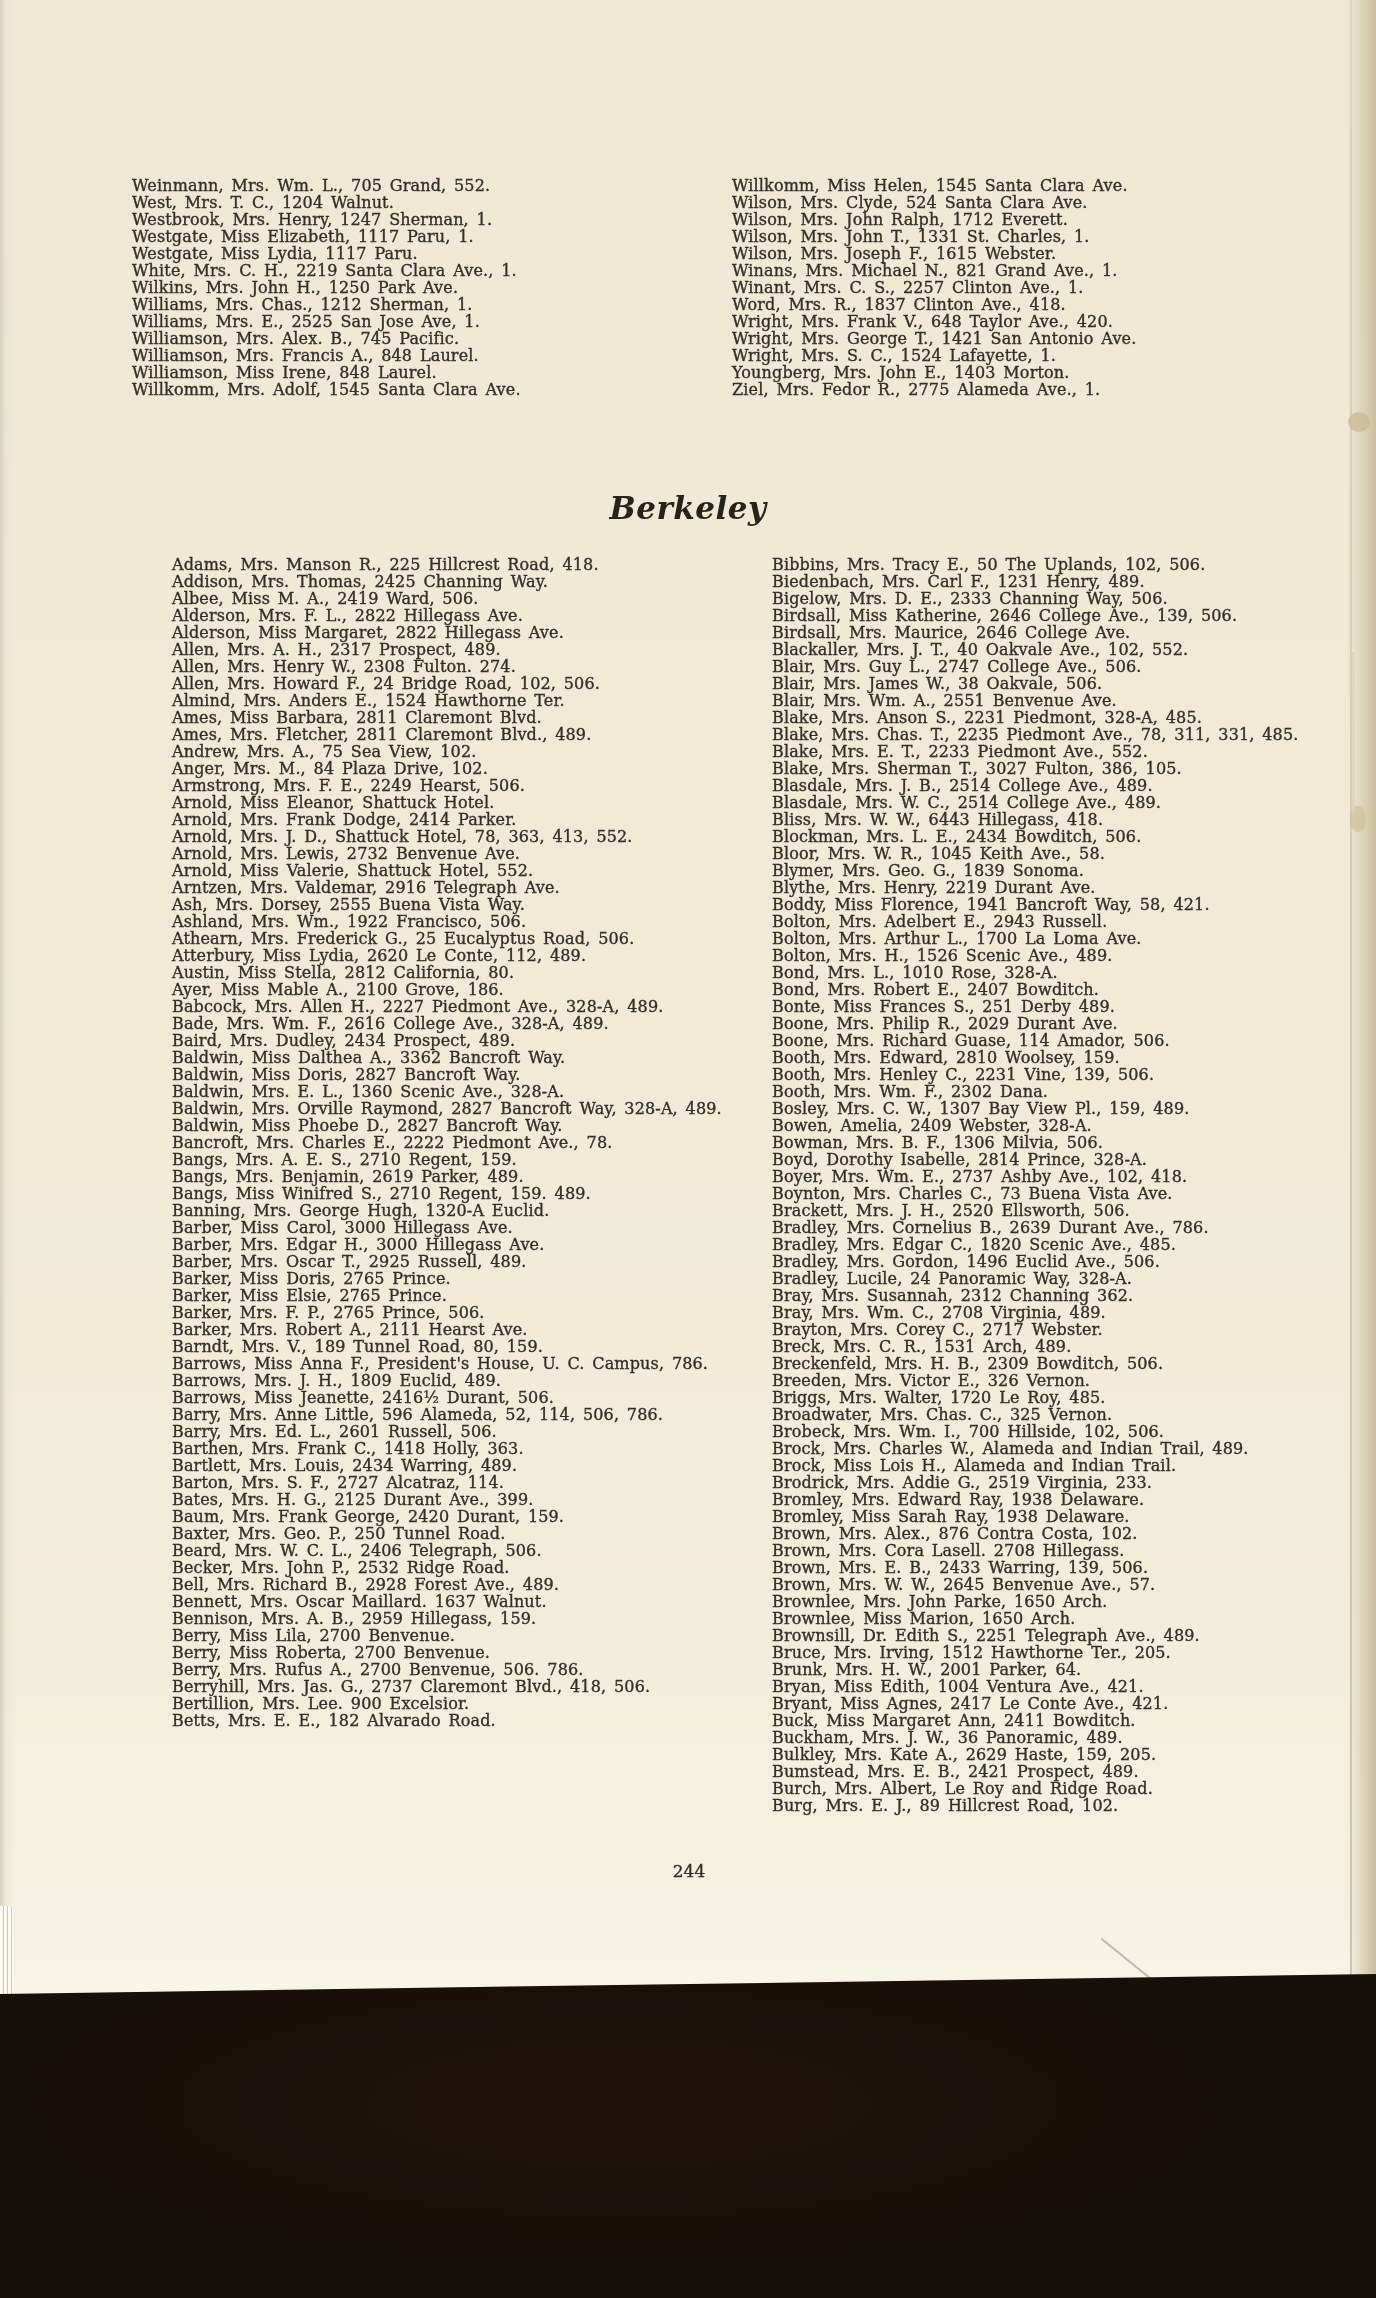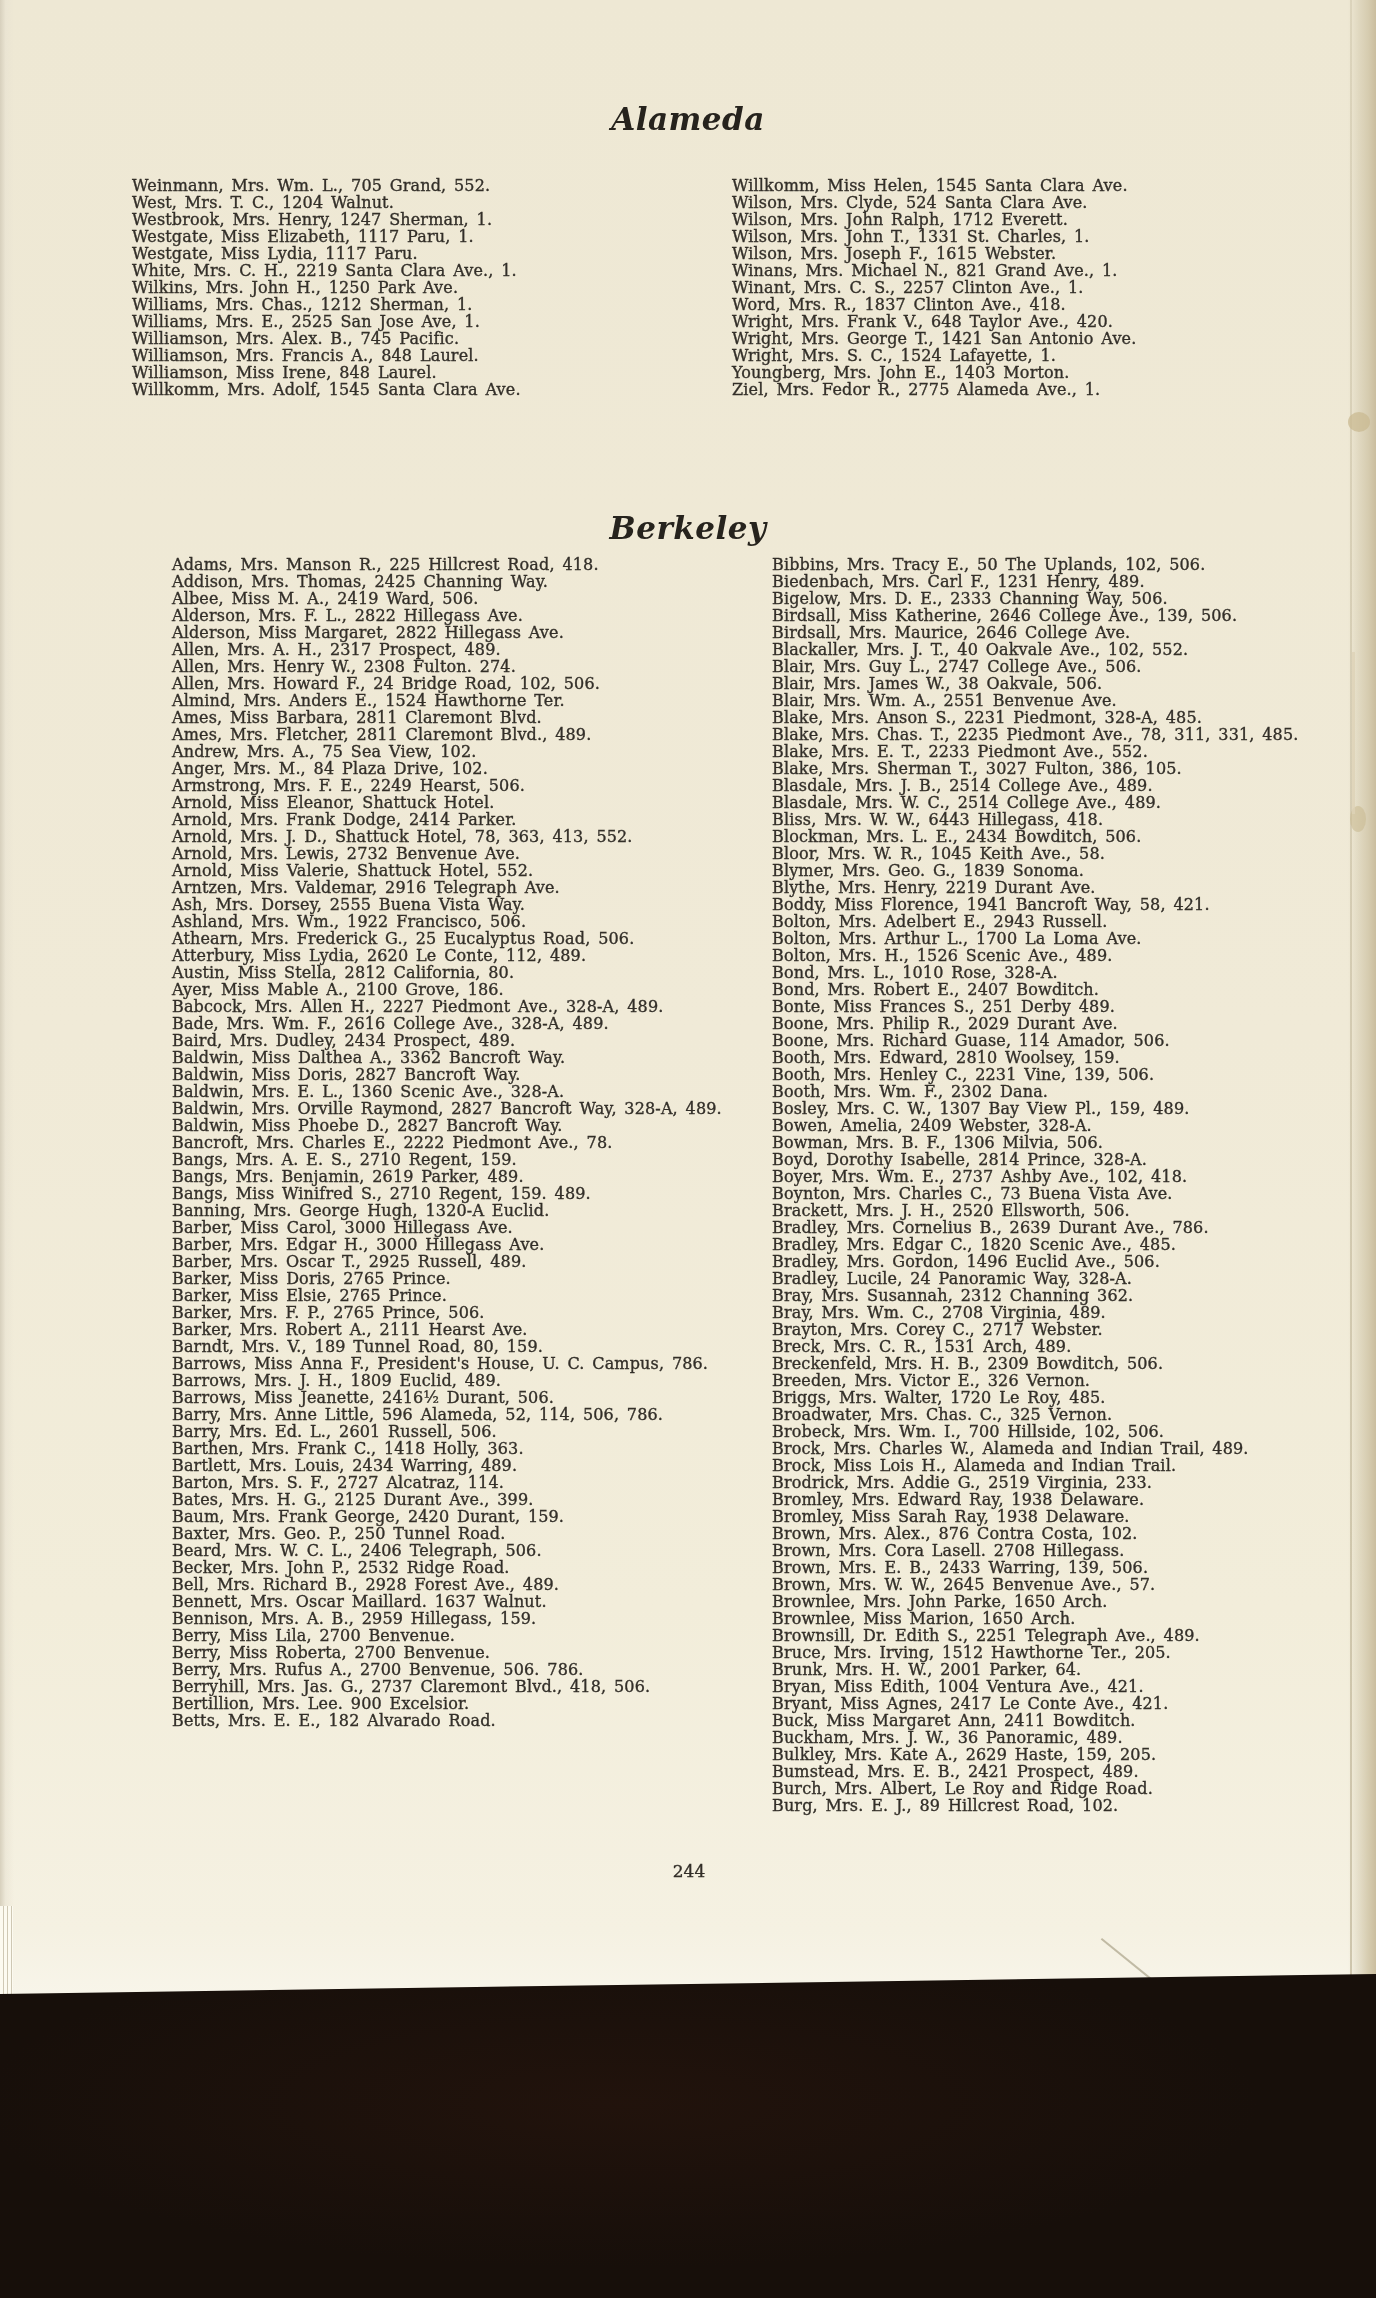--- a/index.html
+++ b/index.html
@@ -7,21 +7,21 @@
     position:relative;width:1376px;height:2298px;overflow:hidden;
     background:linear-gradient(180deg,#eee8d4 0%,#f0ead7 45%,#f2edda 70%,#f5f1e2 84%,#f8f5ea 87%,#f7f4e7 100%);
     font-family:"DejaVu Serif","Liberation Serif",serif;
   }
   .section-title{
     position:absolute;left:0;width:100%;margin:0;text-align:center;
     font-style:italic;font-weight:bold;font-size:31px;line-height:34px;
     color:#26231d;letter-spacing:0.5px;
   }
   #title-alameda{top:102px;}
-  #title-berkeley{top:511px;text-align:center;}
+  #title-berkeley{top:491px;text-align:center;}
   .col{position:absolute;width:558px;}
   #alameda-left,#berkeley-left{left:132px;}
   #alameda-right,#berkeley-right{left:732px;}
   #alameda-left,#alameda-right{top:177px;}
   #berkeley-left,#berkeley-right{top:556px;margin-left:40px;}
   .entry{
     margin:0;padding-left:56px;text-indent:-56px;
     font-size:16px;line-height:17px;color:#332f29;
     letter-spacing:0.15px;word-spacing:2.5px;
     -webkit-text-stroke:0.35px #332f29;
@@ -63,21 +63,20 @@
   .bottom-band::after{
     content:"";position:absolute;left:0;top:0;width:100%;height:100%;
     background:radial-gradient(ellipse at 45% 40%,rgba(64,30,18,.25),rgba(0,0,0,0) 60%);
   }
 </style>
 </head>
 <body>
 
 <div class="scan">
 
-  <h1 class="section-title" id="title-alameda">Alameda</h1>
 
   <div class="col" id="alameda-left">
       <p class="entry">Weinmann, Mrs. Wm. L., 705 Grand, 552.</p>
       <p class="entry">West, Mrs. T. C., 1204 Walnut.</p>
       <p class="entry">Westbrook, Mrs. Henry, 1247 Sherman, 1.</p>
       <p class="entry">Westgate, Miss Elizabeth, 1117 Paru, 1.</p>
       <p class="entry">Westgate, Miss Lydia, 1117 Paru.</p>
       <p class="entry">White, Mrs. C. H., 2219 Santa Clara Ave., 1.</p>
       <p class="entry">Wilkins, Mrs. John H., 1250 Park Ave.</p>
       <p class="entry">Williams, Mrs. Chas., 1212 Sherman, 1.</p>

